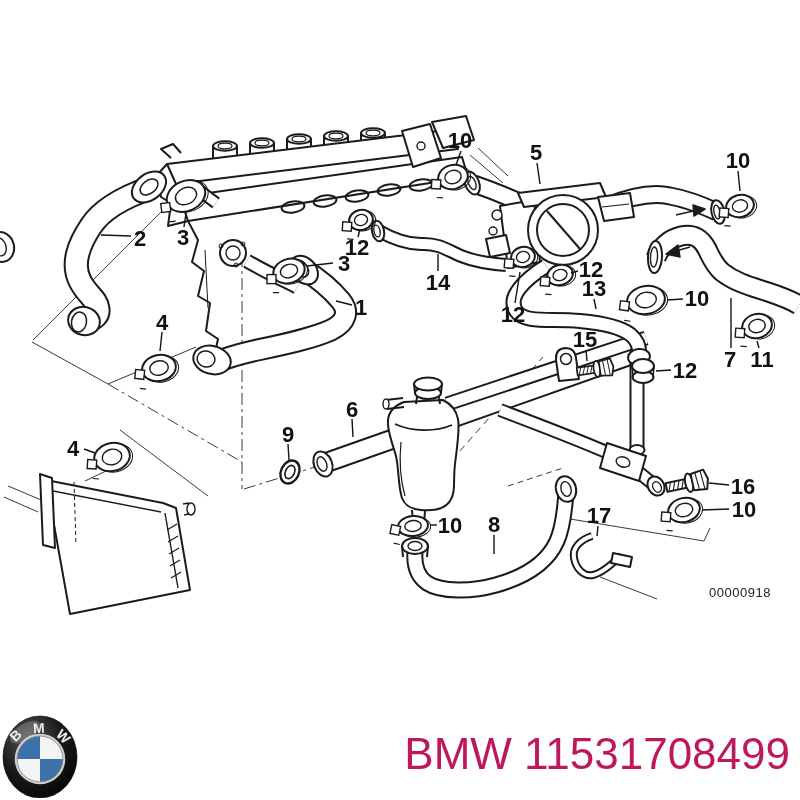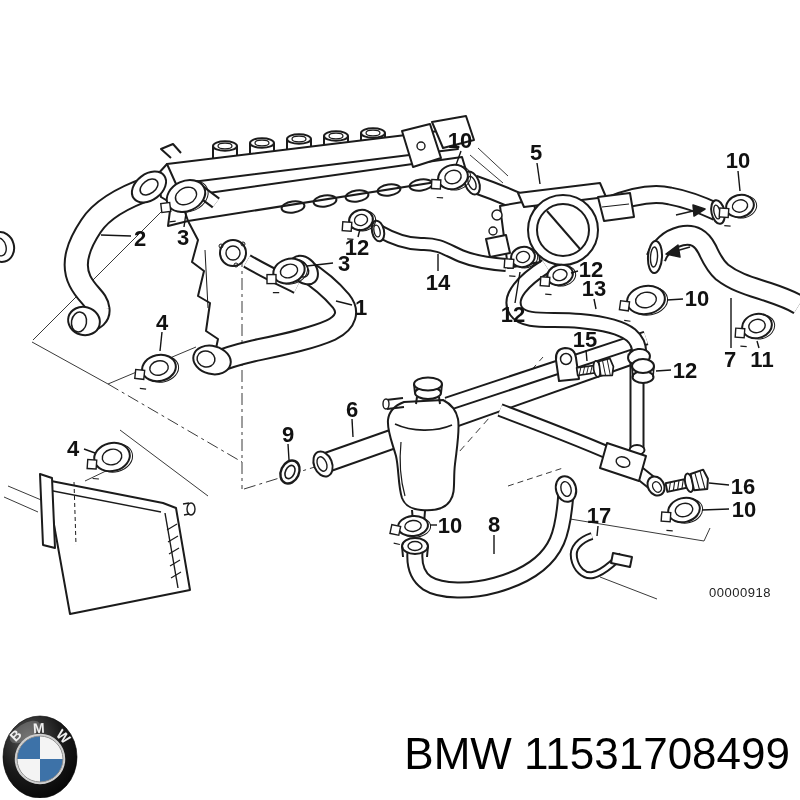--- a/index.html
+++ b/index.html
@@ -2,21 +2,21 @@
 <html><head>
 <meta charset="utf-8">
 <style>
   html,body{margin:0;padding:0;background:#fff;}
   .stage{position:relative;width:800px;height:800px;background:#fff;overflow:hidden;
          font-family:"Liberation Sans",sans-serif;}
   svg.diagram{position:absolute;left:0;top:0;}
   .callout-text{font-family:"Liberation Sans",sans-serif;font-weight:bold;font-size:22px;fill:#111;}
   .diagram-number{font-family:"Liberation Sans",sans-serif;font-size:13px;fill:#222;letter-spacing:.5px;}
   .part-text{position:absolute;right:10px;top:732px;font-size:44px;line-height:1;
-             color:#000000;white-space:nowrap;}
+             color:#be185d;white-space:nowrap;}
   .logo-wrap{position:absolute;left:1px;top:714px;width:78px;height:84px;}
   .logo-letter{font-family:"Liberation Sans",sans-serif;font-weight:bold;font-size:14px;fill:#f0f0f0;}
 </style>
 </head>
 <body>
 
 <div class="stage">
 
 <svg class="diagram" width="800" height="800" viewBox="0 0 800 800">
 

